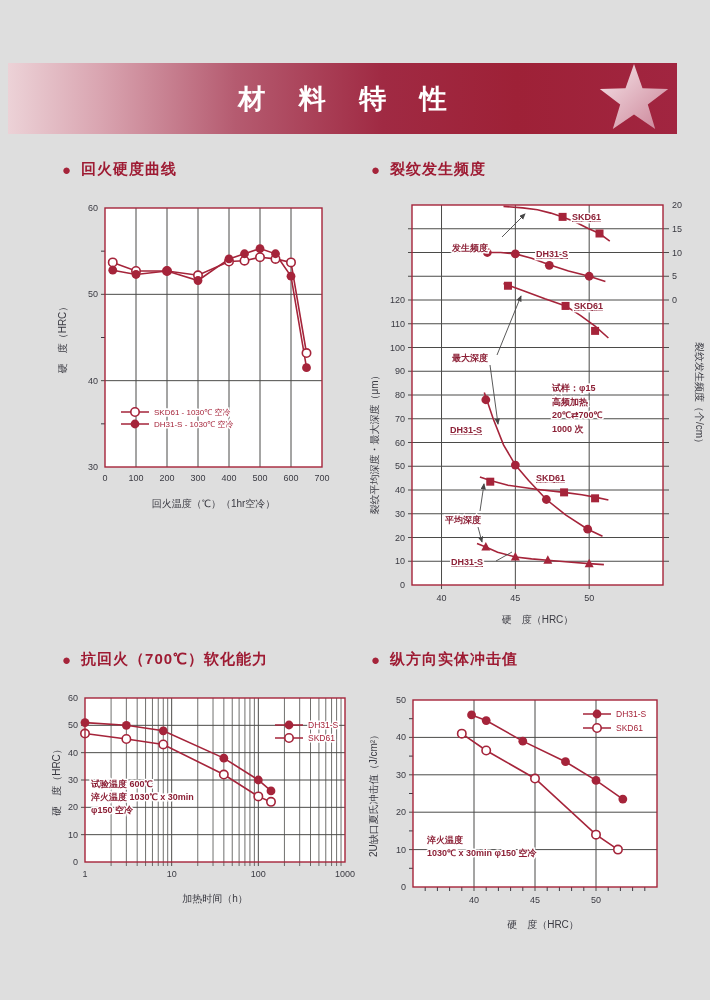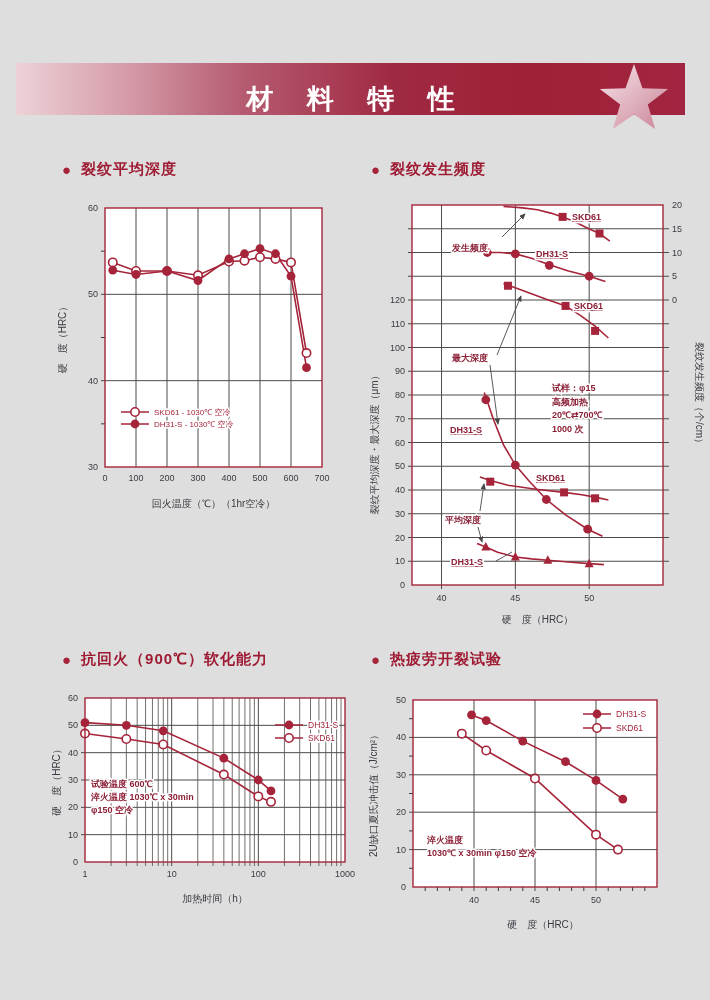--- a/index.html
+++ b/index.html
@@ -1,18 +1,18 @@
 <!DOCTYPE html>
 <html><head>
 <meta charset="utf-8">
 <style>
   *{margin:0;padding:0;box-sizing:border-box}
   html,body{width:710px;height:1000px}
   body{position:relative;background:#dedede;font-family:"Liberation Sans",sans-serif;overflow:hidden}
-  .banner{position:absolute;left:16px;top:63px;width:669px;height:52px;
+  .banner{position:absolute;left:8px;top:63px;width:669px;height:71px;
     background:linear-gradient(90deg,#ecd2d7 0%,#d9a4b0 14%,#b55b70 34%,#a02a43 56%,#9e2137 76%,#a12540 100%);}
   .banner-title{position:absolute;left:0;top:18px;width:100%;text-align:center;
     font-size:27px;font-weight:bold;color:#ffffff;letter-spacing:13px;text-indent:13px}
   .banner-star{position:absolute;left:594px;top:62px}
   .sec-title{position:absolute;display:flex;align-items:center;gap:9px;color:#9e1b33;
     font-weight:bold;font-size:15px;letter-spacing:1px;white-space:nowrap}
   .sec-title .bullet{font-size:15px;line-height:1;color:#a5243a}
   svg.chart{position:absolute}
   svg text{font-family:"Liberation Sans",sans-serif}
 </style>
@@ -27,33 +27,33 @@
     <linearGradient id="starg" x1="0" y1="0" x2="1" y2="1">
       <stop offset="0" stop-color="#f7e6ea"></stop>
       <stop offset="1" stop-color="#ca8296"></stop>
     </linearGradient>
   </defs>
   <polygon points="0,-36 8.5,-11.7 34.2,-11.1 13.8,4.5 21.2,29.1 0,14.5 -21.2,29.1 -13.8,4.5 -34.2,-11.1 -8.5,-11.7" fill="url(#starg)"></polygon>
 </svg>
 
 <div class="sec-title" style="left:62px;top:160px">
   <span class="bullet">●</span>
-  <span>裂纹平均深度</span>
+  <span>回火硬度曲线</span>
 </div>
 <div class="sec-title" style="left:371px;top:160px">
   <span class="bullet">●</span>
   <span>裂纹发生频度</span>
 </div>
 <div class="sec-title" style="left:62px;top:650px">
   <span class="bullet">●</span>
-  <span>抗回火（900℃）软化能力</span>
+  <span>抗回火（700℃）软化能力</span>
 </div>
 <div class="sec-title" style="left:371px;top:650px">
   <span class="bullet">●</span>
-  <span>热疲劳开裂试验</span>
+  <span>纵方向实体冲击值</span>
 </div>
 
 <svg id="c1" class="chart" style="left:50px;top:194px" width="305" height="330">
     <rect x="55" y="14" width="217" height="259" fill="#ffffff"></rect>
     <text x="55" y="287" fill="#3a3a42" font-size="9" text-anchor="middle">0</text>
     <line x1="86" y1="14" x2="86" y2="273" stroke="#4b4b49" stroke-width="1"></line>
     <text x="86" y="287" fill="#3a3a42" font-size="9" text-anchor="middle">100</text>
     <line x1="117" y1="14" x2="117" y2="273" stroke="#4b4b49" stroke-width="1"></line>
     <text x="117" y="287" fill="#3a3a42" font-size="9" text-anchor="middle">200</text>
     <line x1="148" y1="14" x2="148" y2="273" stroke="#4b4b49" stroke-width="1"></line>

